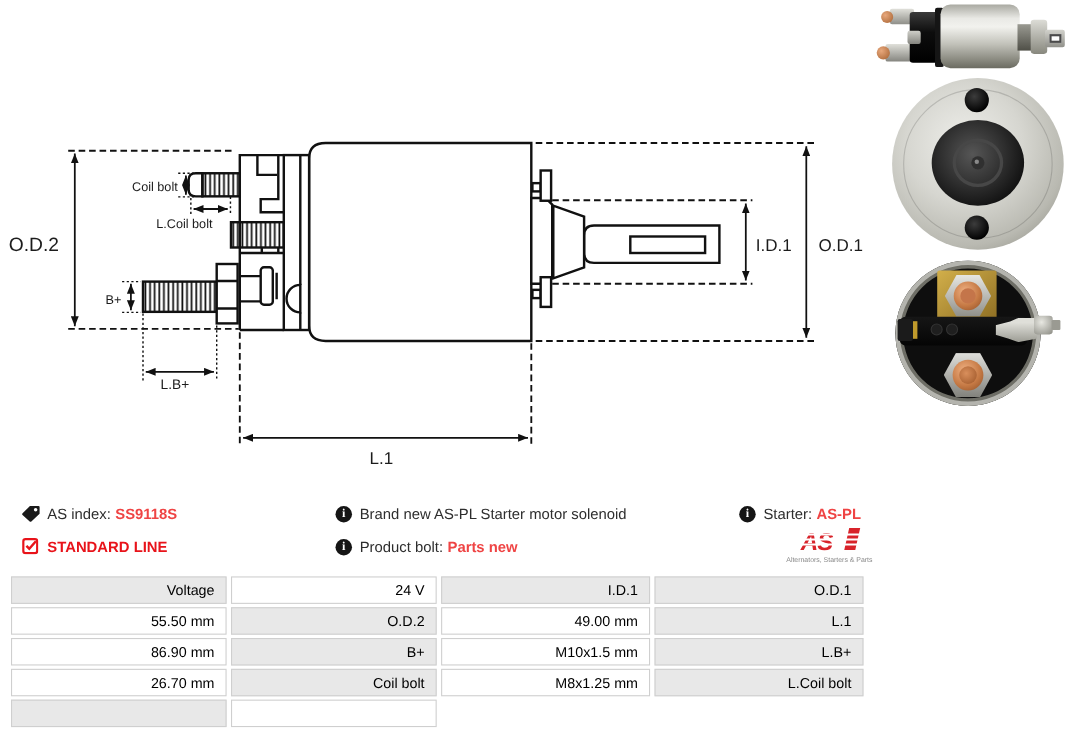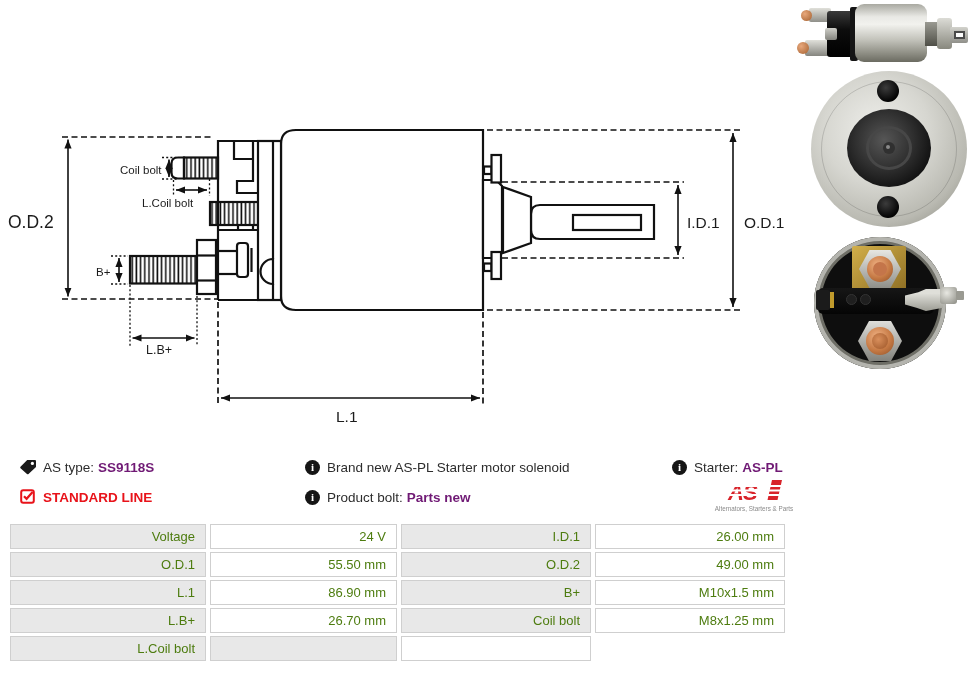--- a/index.html
+++ b/index.html
@@ -21,29 +21,29 @@
   
   .photo div { position:absolute; }
   #photo-side { left:795px; top:2px; width:180px; height:64px; }
   #photo-front { left:811px; top:71px; width:156px; height:156px; border-radius:50%;
     background:radial-gradient(circle at 42% 38%, #eeeeea 0%, #d6d6d0 40%, #b9b9b1 70%, #8d8d83 92%, #787870 100%); }
   #photo-rear { left:814px; top:237px; width:132px; height:132px; border-radius:50%; background:#0e0e0e;
     box-shadow:inset 0 0 0 4px #b4b4ae, inset 0 0 0 7px #6e6e66; }
 
   
   .irow { position:absolute; font-size:13.5px; white-space:nowrap; height:16px; line-height:16px; }
-  .irow b { margin-left:4px; color:#701a75; }
+  .irow b { margin-left:4px; color:#ef4444; }
   .red { color:#e8131a; font-weight:bold; }
   .iicon { position:absolute; width:15px; height:15px; border-radius:50%; background:#151515; color:#fff;
            text-align:center; font-size:11px; line-height:15px; font-weight:bold;
            font-family:"Liberation Serif",serif; }
 
   
   #spec-table { left:10px; top:524px; display:grid; grid-template-columns:196px 187px 190px 190px;
-                column-gap:4px; row-gap:3px; grid-auto-rows:25px; font-size:13px; color:#4d7c0f; }
+                column-gap:4px; row-gap:3px; grid-auto-rows:25px; font-size:13px; color:#000000; }
   #spec-table div { border:1px solid #cfcfcf; line-height:23px; text-align:right;
                     padding-right:10px; box-sizing:border-box; }
   .cl { background:#e8e8e8; }
   .cv { background:#fff; }
 </style>
 </head>
 <body>
 
 <div id="page">
 
@@ -182,21 +182,21 @@
   </div>
   <div class="abs" style="left:905px;top:289px;width:38px;height:22px;background:linear-gradient(180deg,#dfdfd9 20%,#9c9c94);clip-path:polygon(0 30%,35% 15%,55% 0,100% 0,100% 85%,55% 100%,30% 85%,0 70%);"></div>
   <div class="abs" style="left:940px;top:287px;width:17px;height:17px;background:radial-gradient(circle at 40% 35%,#e8e8e2,#8a8a82);border-radius:3px;"></div>
   <div class="abs" style="left:956px;top:291px;width:8px;height:9px;background:#9a9a92;border-radius:1px;"></div>
 
   <svg class="abs" style="left:19px;top:459px" width="18" height="16" viewBox="0 0 18 16">
     <path d="M8.2,1 L16,1 Q17,1 17,2 V8 L9.5,15 Q8.8,15.7 8,15 L1.5,9.2 Q0.8,8.5 1.5,7.7 Z" fill="#1a1a1a"></path>
     <circle cx="13.4" cy="4.4" r="1.6" fill="#fff"></circle>
   </svg>
   <div class="irow" style="left:43px;top:460px">
-    <span>AS type:</span><b>SS9118S</b>
+    <span>AS index:</span><b>SS9118S</b>
   </div>
 
   <svg class="abs" style="left:20px;top:489px" width="15" height="15" viewBox="0 0 15 15">
     <rect x="1.2" y="1.2" width="12.6" height="12.6" rx="2" fill="none" stroke="#e8131a" stroke-width="2"></rect>
     <path d="M4,7.2 L6.6,9.8 L12.6,3" fill="none" stroke="#e8131a" stroke-width="2.2"></path>
   </svg>
   <div class="irow red" style="left:43px;top:490px">
     <span>STANDARD LINE</span>
   </div>
 
@@ -223,21 +223,20 @@
       <line x1="12" y1="10.5" x2="70" y2="10.5"></line>
       <line x1="12" y1="15" x2="70" y2="15"></line>
     </g>
     <text x="42" y="31" font-size="6.3" fill="#8a8a8a" text-anchor="middle" font-family="Liberation Sans, sans-serif">Alternators, Starters &amp; Parts</text>
   </svg>
 
   <div id="spec-table" class="abs">
     <div class="cl">Voltage</div>
     <div class="cv">24 V</div>
     <div class="cl">I.D.1</div>
-    <div class="cv">26.00 mm</div>
 
     <div class="cl">O.D.1</div>
     <div class="cv">55.50 mm</div>
     <div class="cl">O.D.2</div>
     <div class="cv">49.00 mm</div>
 
     <div class="cl">L.1</div>
     <div class="cv">86.90 mm</div>
     <div class="cl">B+</div>
     <div class="cv">M10x1.5 mm</div>

